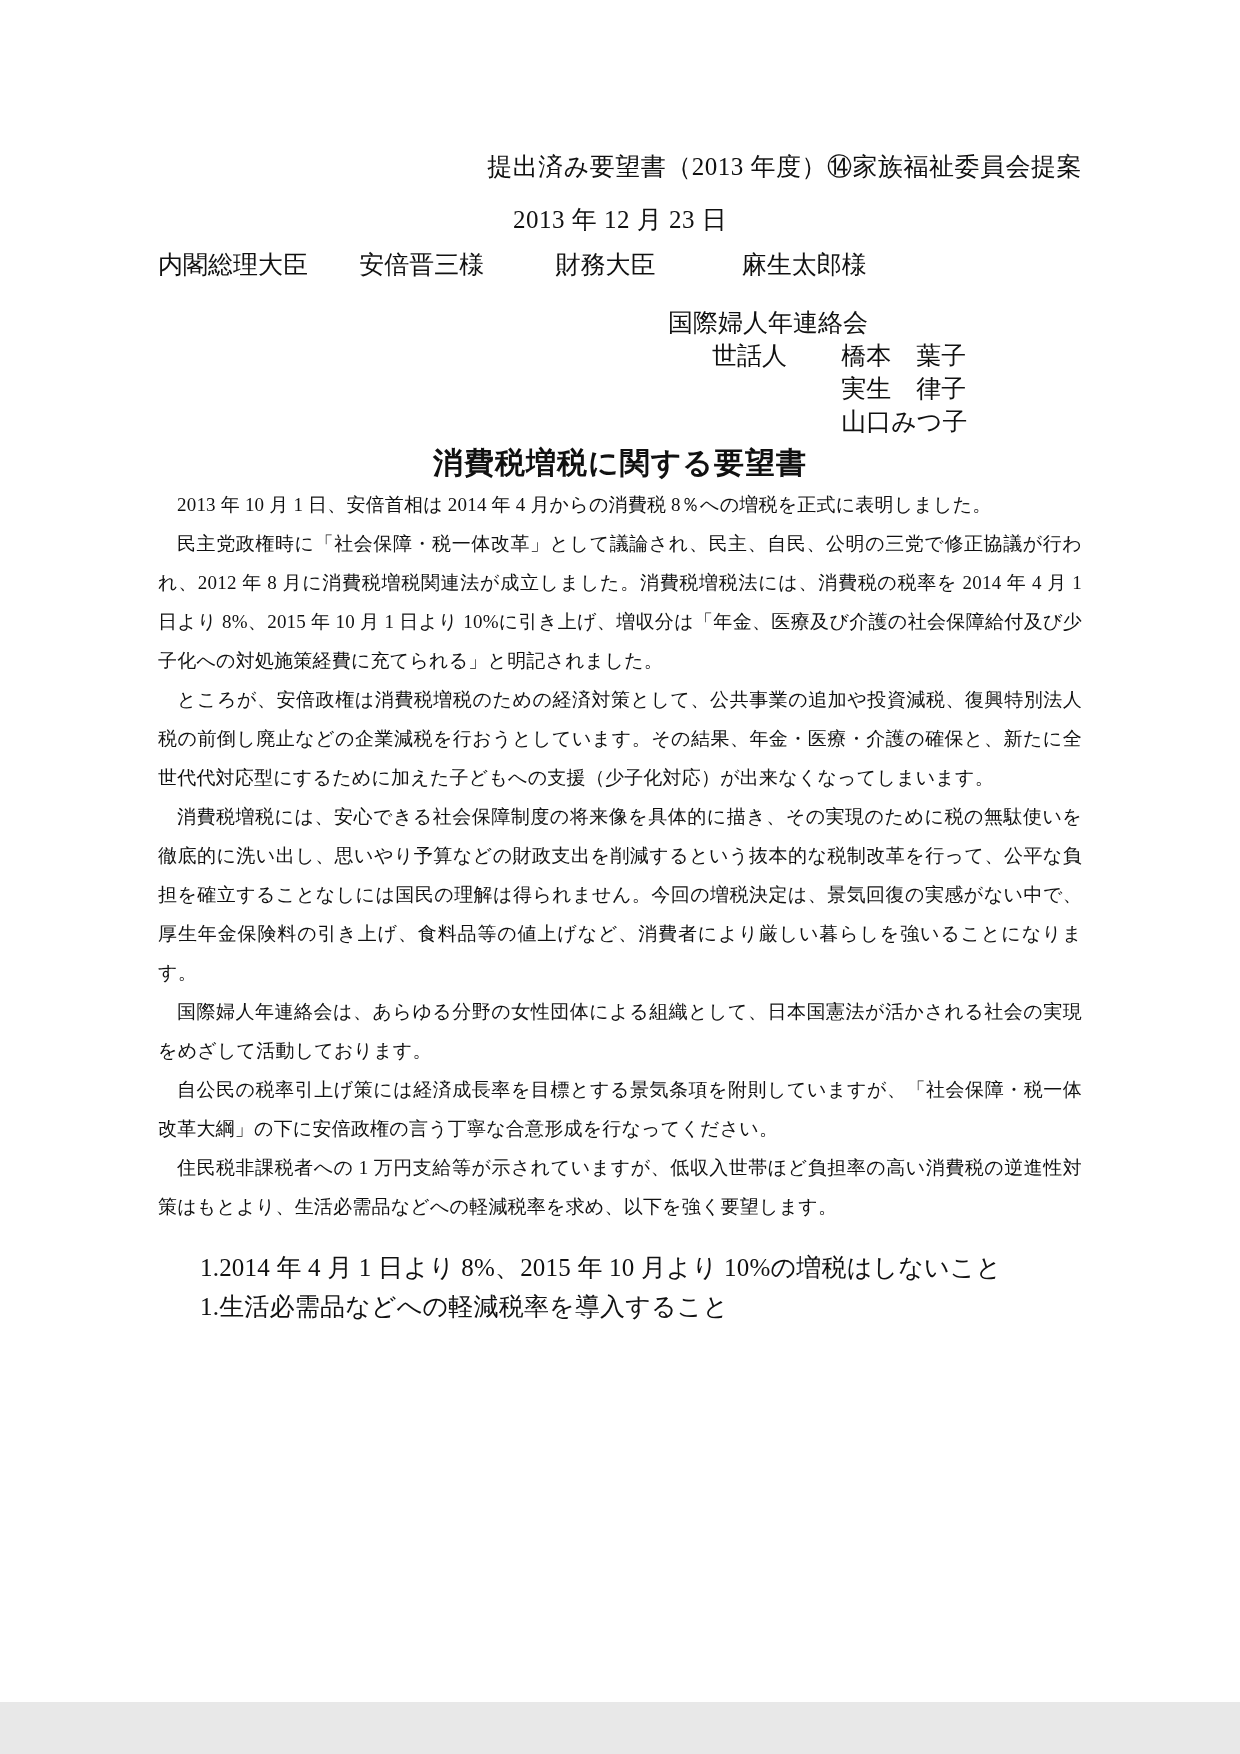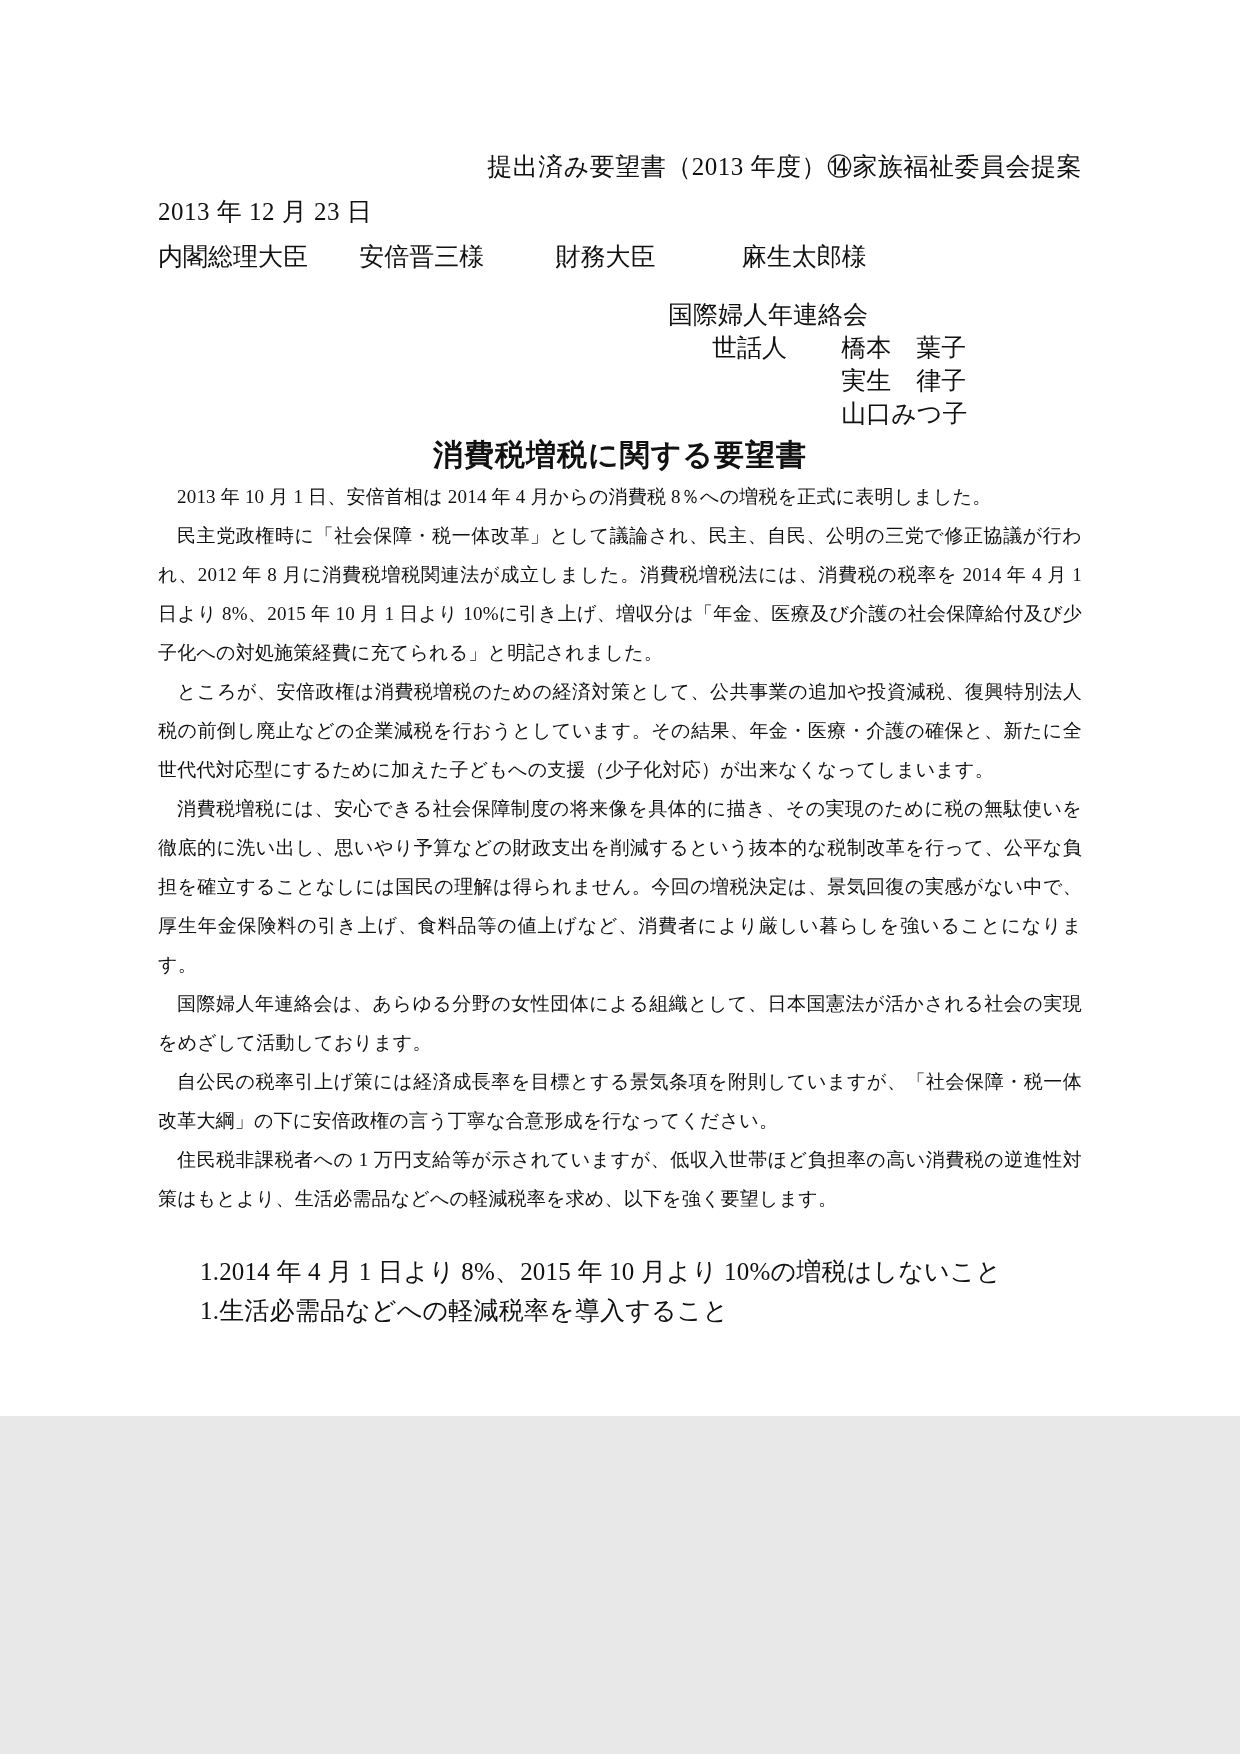--- a/index.html
+++ b/index.html
@@ -3,21 +3,21 @@
 <meta charset="utf-8">
 <style>
   html, body {
     margin: 0;
     padding: 0;
     background: #e8e8e8;
   }
   .page {
     position: relative;
     width: 1240px;
-    height: 1416px;
+    height: 1702px;
     margin: 0 auto;
     background: #ffffff;
     color: #111111;
     font-family: "Liberation Serif", "DejaVu Serif", serif;
     overflow: hidden;
     box-sizing: border-box;
   }
   .content {
     box-sizing: border-box;
     padding: 150px 158px 0 158px; 
@@ -25,22 +25,22 @@
   }
   .header-note {
     font-size: 25px;
     line-height: 33px;
     text-align: right;
     letter-spacing: 0.5px;
   }
   .date-line {
     font-size: 25px;
     line-height: 33px;
-    text-align: left;
-    margin-top: 12px;
+    text-align: center;
+    margin-top: 20px;
     letter-spacing: 0.5px;
   }
   .addressee-line {
     font-size: 25px;
     line-height: 33px;
     margin-top: 12px;
     white-space: nowrap;
   }
   .addressee-line span { display: inline-block; }
   .addr-gap-1 { margin-right: 45px; }
@@ -67,21 +67,21 @@
   }
   .body-text p.para {
     margin: 0;
     font-size: 19px;
     line-height: 39px;
     text-align: justify;
     text-indent: 1em;
     letter-spacing: 0.2px;
   }
   .requests {
-    margin-top: 34px;
+    margin-top: 22px;
   }
   .requests p.request {
     margin: 0;
     font-size: 25px;
     line-height: 39px;
     
     margin-left: 42px;
     padding-left: 26px;
     text-indent: -26px;
     text-align: left;

